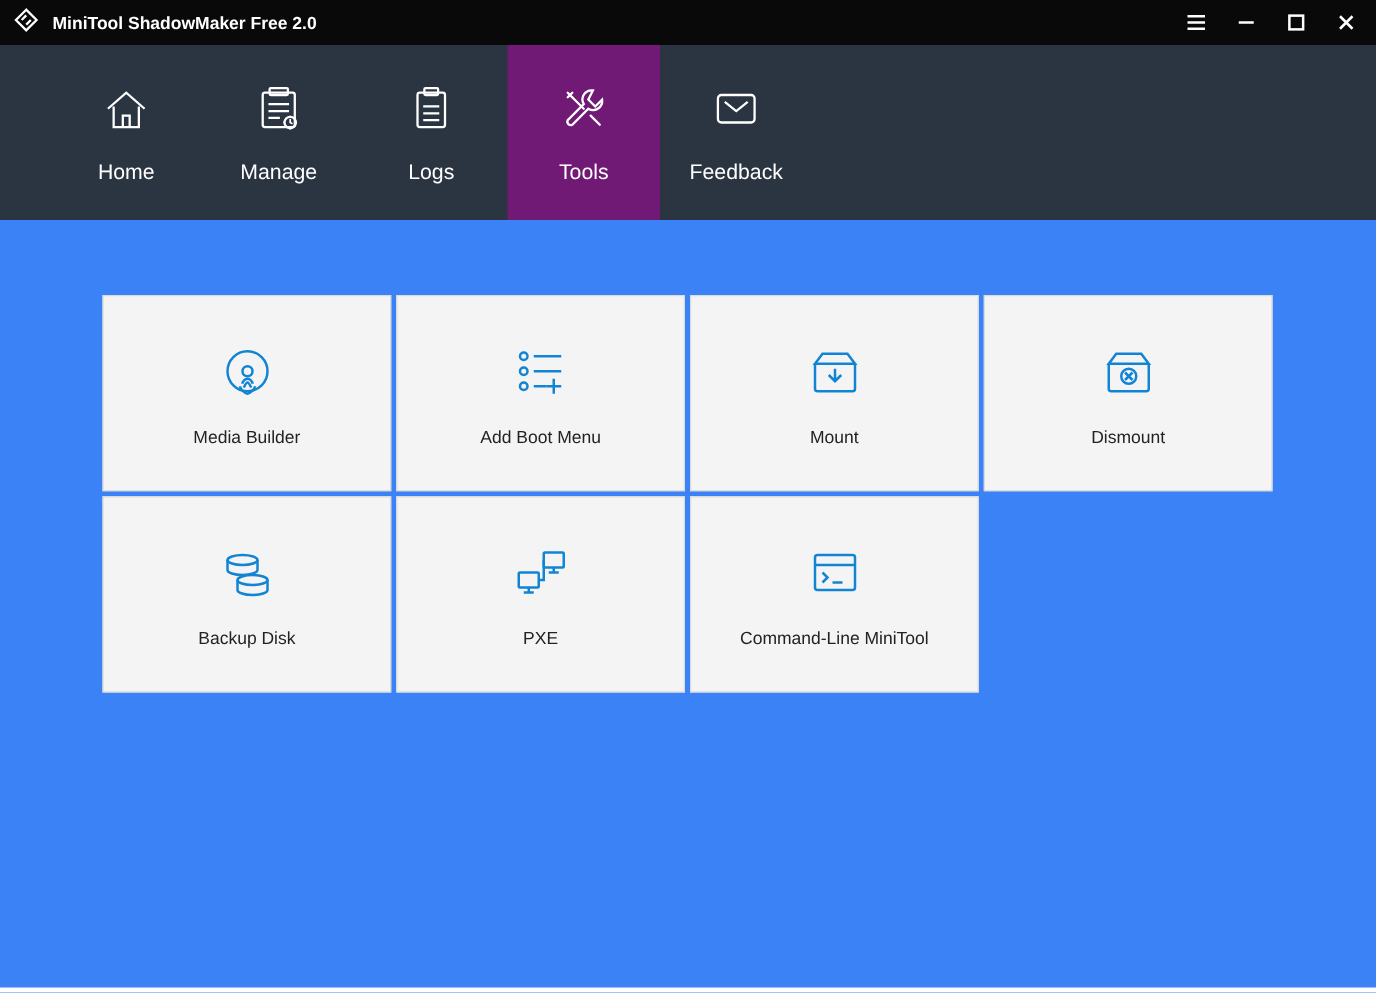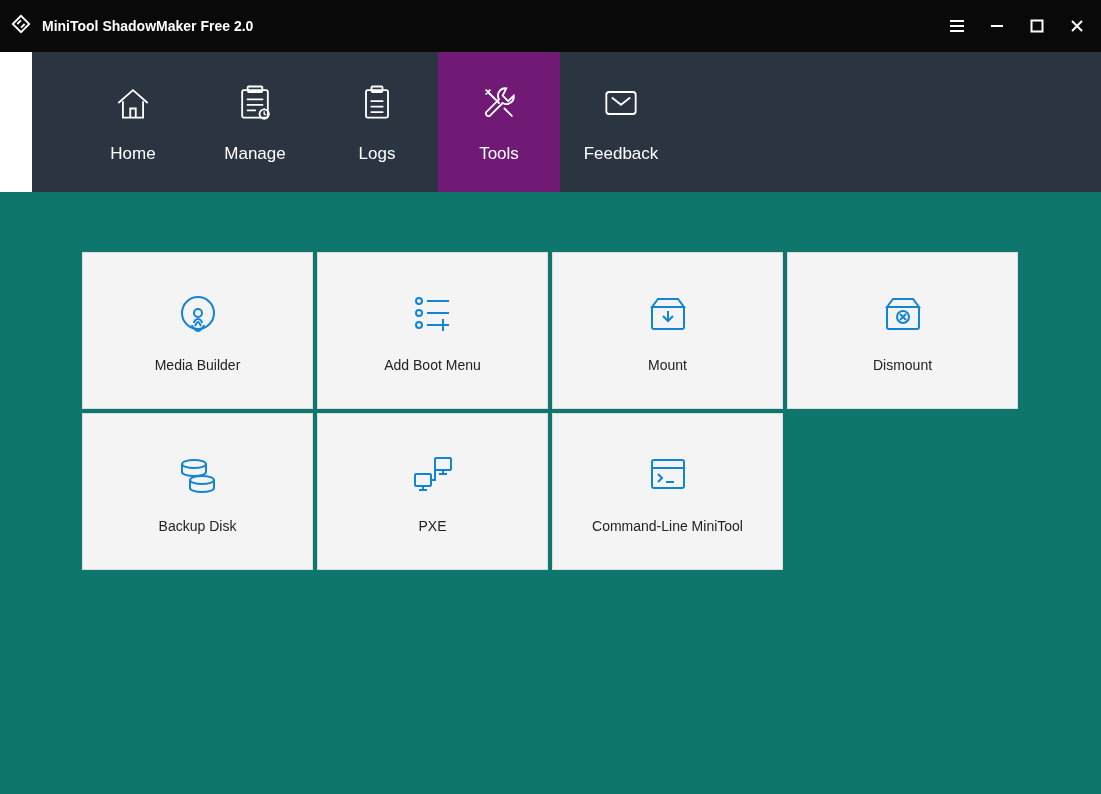--- a/index.html
+++ b/index.html
@@ -8,21 +8,21 @@
       box-sizing: border-box;
       font-family: "Segoe UI", Arial, sans-serif;
     }
     body {
       width: 1101px;
       height: 794px;
       background: #ffffff;
       overflow: hidden;
     }
     .titlebar {
-      height: 52px;
+      height: 36px;
       background: #0a0909;
       display: flex;
       align-items: center;
       justify-content: space-between;
       padding: 0 4px 0 10px;
       color: #fff;
     }
     .titlebar-left {
       display: flex;
       align-items: center;
@@ -41,21 +41,20 @@
       height: 40px;
       display: flex;
       align-items: center;
       justify-content: center;
       cursor: pointer;
     }
     .navbar {
       height: 140px;
       background: #2b3441;
       display: flex;
-      margin-left: 32px;
     }
     .nav-item {
       width: 122px;
       height: 140px;
       display: flex;
       flex-direction: column;
       align-items: center;
       justify-content: center;
       gap: 18px;
       cursor: pointer;
@@ -72,21 +71,21 @@
     }
     .nav-label {
       font-size: 17px;
       font-weight: 400;
     }
     .nav-spacer-left {
       width: 40px;
     }
     .content {
       height: calc(794px - 40px - 140px);
-      background: #0f766e;
+      background: #3b82f6;
       padding: 60px 82px;
     }
     .tool-grid {
       display: flex;
       flex-wrap: wrap;
       gap: 4px;
     }
     .tool-card {
       width: 231px;
       height: 157px;

